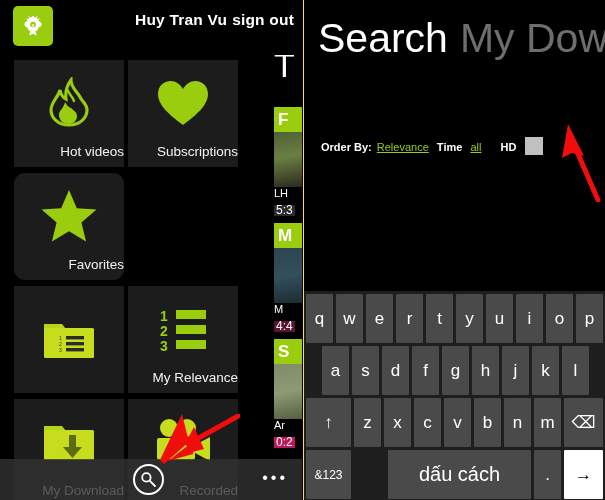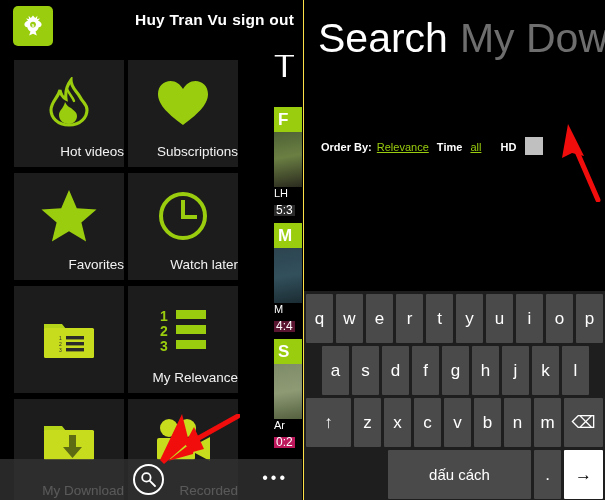--- a/index.html
+++ b/index.html
@@ -44,21 +44,21 @@
     flex: 1; display: flex; align-items: center; justify-content: center;
     width: 100%;
   }
   .tile .tile-label {
     color: #f2f2f2; font-size: 13.5px; padding-bottom: 7px;
     white-space: nowrap; line-height: 1.1;
   }
   .tile.c1 { left: 14px; }
   .tile.c2 { left: 128px; }
   .tile.r1 { top: 5px; }
-  .tile.r2 { top: 118px; }
+  .tile.r2 { top: 118px; border-radius: 11px; }
   .tile.r3 { top: 231px; }
   .tile.r4 { top: 344px; }
 
   
   .video-strip {
     position: absolute; left: 274px; top: 55px; width: 28px; height: 405px;
     overflow: hidden;
   }
   .vs-head {
     color: #ffffff; font-size: 34px; line-height: 34px;
@@ -212,29 +212,20 @@
       <div class="tile c1 r2">
         <div class="tile-icon">
           <svg width="58" height="55" viewBox="0 0 58 55" aria-hidden="true">
             <path d="M29 2 L36.8 20.2 L56.5 21.6 L41.4 34.4 L46.1 53.5
                      L29 43.2 L11.9 53.5 L16.6 34.4 L1.5 21.6 L21.2 20.2z" fill="#9ACD0E"></path>
           </svg>
         </div>
         <div class="tile-label">Favorites</div>
       </div>
 
-      <div class="tile c2 r2">
-        <div class="tile-icon">
-          <svg width="52" height="52" viewBox="0 0 52 52" aria-hidden="true">
-            <circle cx="26" cy="26" r="22" fill="none" stroke="#9ACD0E" stroke-width="4"></circle>
-            <path d="M26 12 L26 27 L38 27" fill="none" stroke="#9ACD0E" stroke-width="4" stroke-linecap="square"></path>
-          </svg>
-        </div>
-        <div class="tile-label">Watch later</div>
-      </div>
 
       <div class="tile c1 r3">
         <div class="tile-icon">
           <svg width="58" height="48" viewBox="0 0 58 48" aria-hidden="true">
             <path d="M4 8 h18 l4 5 h28 v4 h-50z" fill="#B4D41A"></path>
             <rect x="4" y="12" width="50" height="30" rx="1.5" fill="#C8DC1E"></rect>
             <g fill="#2b2b2b">
               <rect x="26" y="20" width="18" height="3.4"></rect>
               <rect x="26" y="26" width="18" height="3.4"></rect>
               <rect x="26" y="32" width="18" height="3.4"></rect>
@@ -388,19 +379,20 @@
         <div class="key" style="left:80px;  width:27px">x</div>
         <div class="key" style="left:110px; width:27px">c</div>
         <div class="key" style="left:140px; width:27px">v</div>
         <div class="key" style="left:170px; width:27px">b</div>
         <div class="key" style="left:200px; width:27px">n</div>
         <div class="key" style="left:230px; width:27px">m</div>
         <div class="key" style="left:260px; width:39px">⌫</div>
       </div>
 
       <div class="kb-row r4">
-        <div class="key" style="left:84px;  width:143px;font-size:15px">dấu cách</div>
+        <div class="key small" style="left:2px;   width:45px">&amp;123</div>
+        <div class="key" style="left:84px;  width:143px;font-size:20px">dấu cách</div>
         <div class="key" style="left:230px; width:27px">.</div>
         <div class="key light" style="left:260px; width:39px">→</div>
       </div>
     </div>
   </div>
 </div>
 
 </body></html>

